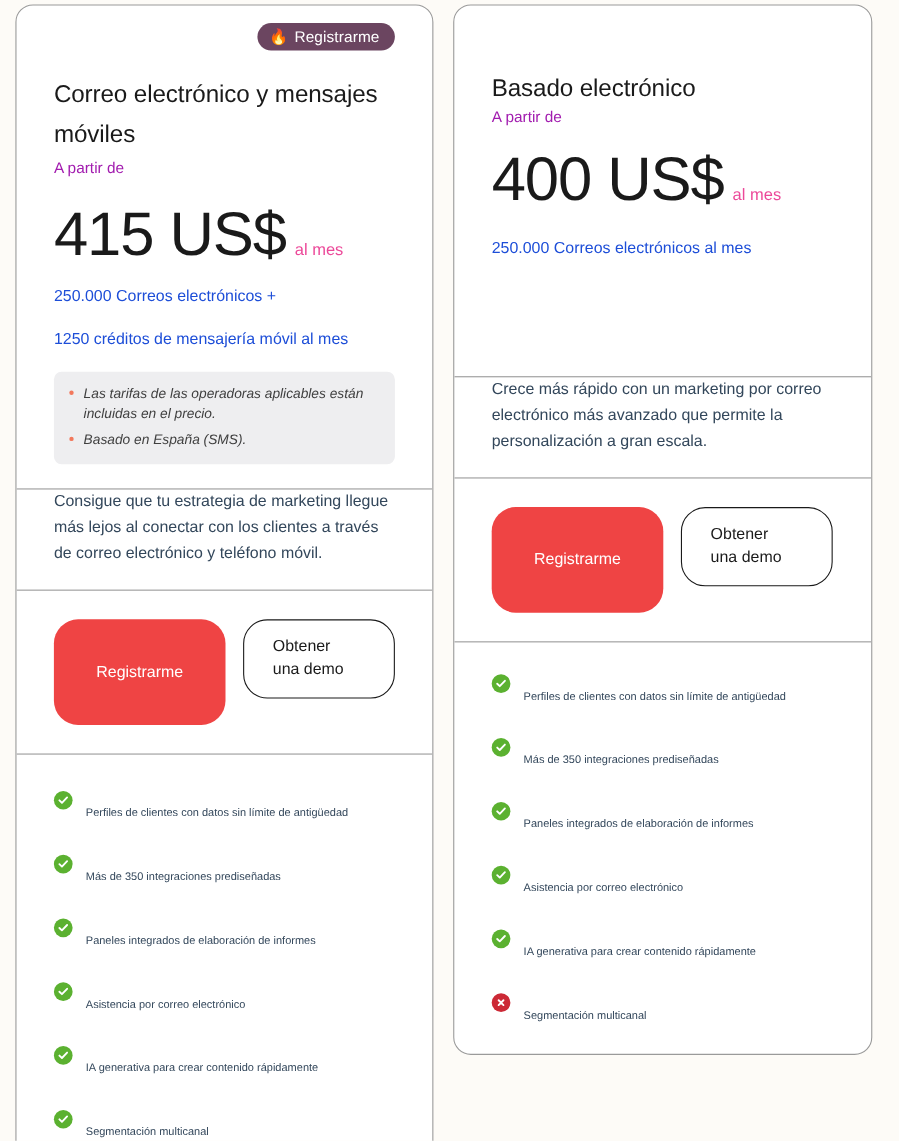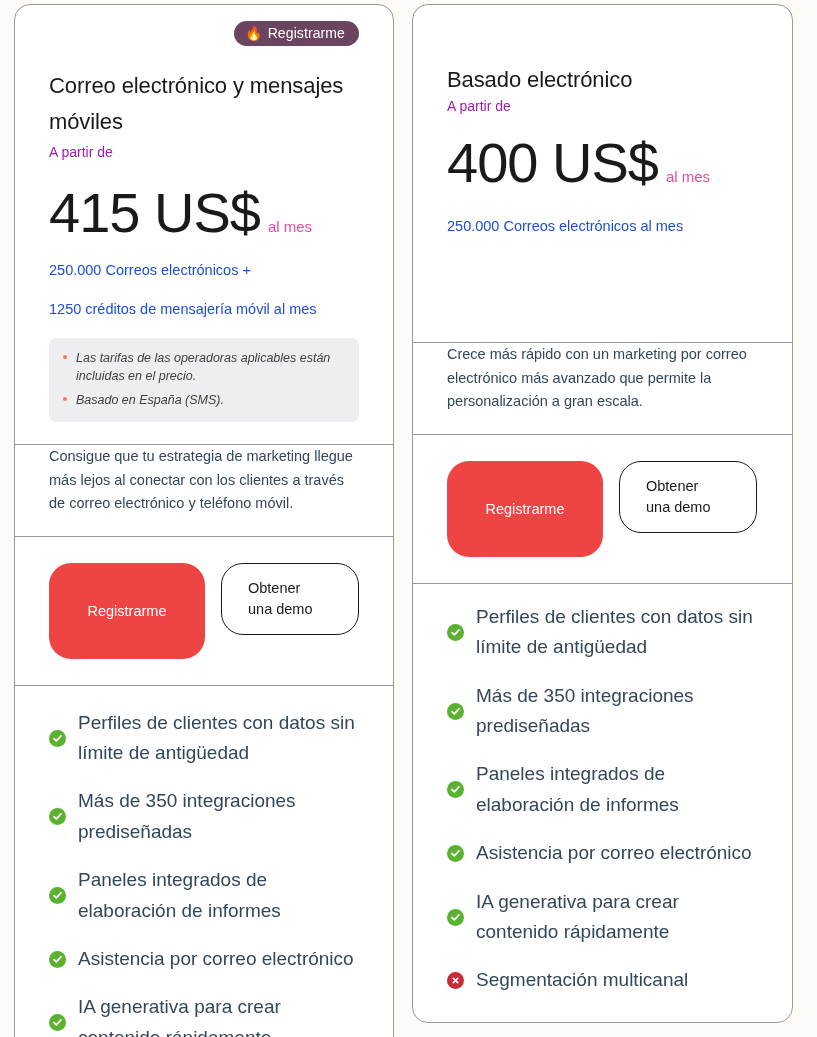--- a/index.html
+++ b/index.html
@@ -206,23 +206,24 @@
     border-radius: 50%;
     display: flex;
     align-items: center;
     justify-content: center;
   }
   .icon-check { background: #5bb130; }
   .icon-cross { background: #cc2936; }
   .feature-icon svg { display: block; }
 
   .feature-text {
-    font-size: 19px;
+    font-size: 10px;
     color: #33475b;
     line-height: 1.6;
+    margin-top: 24px;
   }
   .feature-text-left { max-width: 282px; }
   .feature-text-right { max-width: 290px; }
 </style>
 </head>
 <body>
 
 <div class="plans">
 
   <div class="card card-left">

